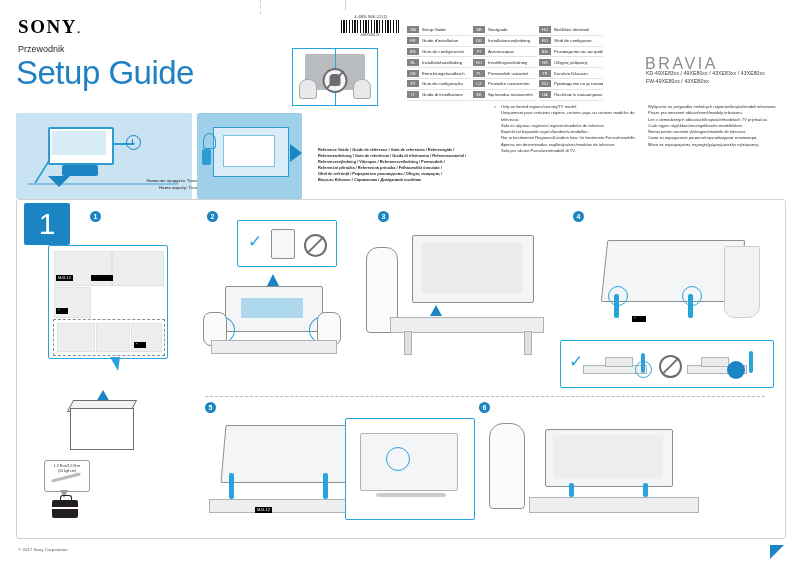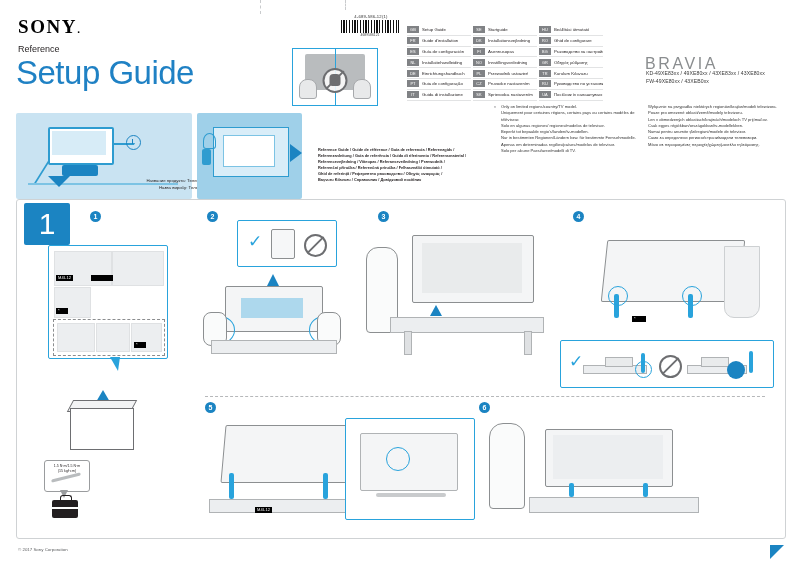--- a/index.html
+++ b/index.html
@@ -118,21 +118,21 @@
   .person-fig{position:absolute;border:1.3px solid #8c8f91;background:#fafbfb;}
   #footer-copy{left:18px;top:547px;font-size:4.4px;color:#5a5c5e;}
   #corner-tri{left:770px;top:545px;width:0;height:0;border-left:14px solid #1b84c2;
      border-bottom:14px solid transparent;}
   .vdash{position:absolute;border-left:1px dashed #c9cbcd;}
 </style>
 </head>
 <body>
 
 <div class="abs" id="sony-logo"><span>SONY</span><span class="dot">.</span></div>
-<div class="abs" id="television-label">Reference</div>
+<div class="abs" id="television-label">Przewodnik</div>
 <div class="abs" id="setup-guide-title">Setup Guide</div>
 
 <div class="abs vdash" style="left:260px;top:0;height:14px;"></div>
 <div class="abs vdash" style="left:345px;top:0;height:10px;"></div>
 
 <div class="abs" id="partnumber">4-689-586-12(1)</div>
 <div class="abs" id="barcode"></div>
 <div class="abs" id="barcode-num">4689586121</div>
 
 <div class="abs" id="hand-warn">

